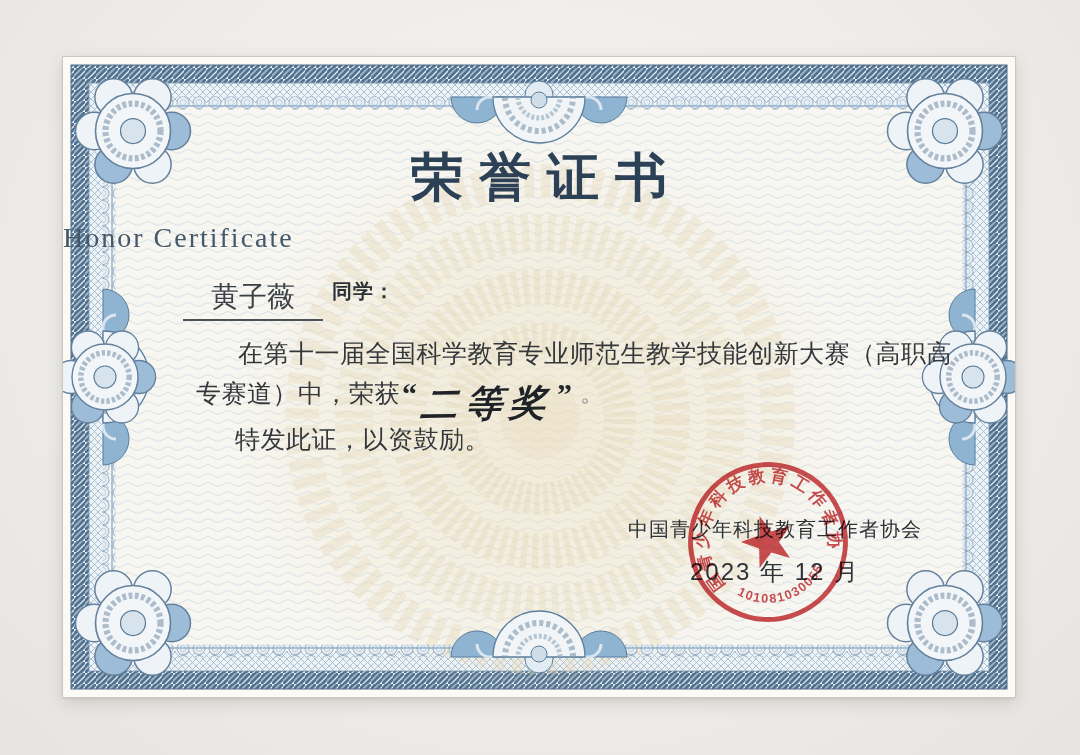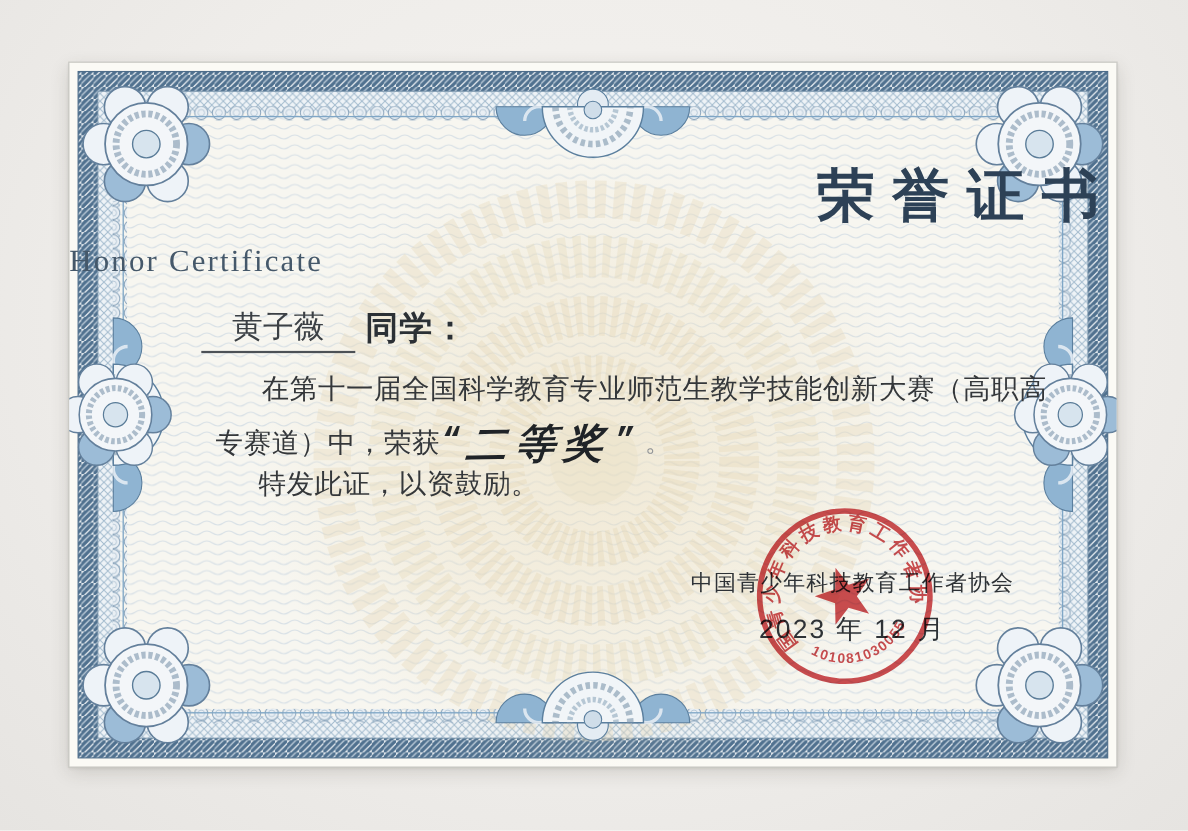--- a/index.html
+++ b/index.html
@@ -10,43 +10,43 @@
   }
   .certificate{
     position:absolute;left:63px;top:57px;width:952px;height:640px;
     background:#fbfaf5;
     box-shadow:0 5px 16px rgba(60,55,45,.18), 0 1px 3px rgba(60,55,45,.15);
     outline:1px solid #c9c9c4;
   }
   .border-art{position:absolute;left:0;top:0;width:952px;height:640px;}
   .layer{position:absolute;}
   .title{
-    left:0;right:0;top:86px;text-align:right;
+    left:0;right:0;top:86px;text-align:center;
     font-size:52px;font-weight:700;letter-spacing:16px;padding-left:16px;
     color:#2d4156;
   }
   .subtitle{
     left:0;right:0;top:165px;text-align:left;
     font-size:28px;letter-spacing:2px;color:#45586a;
   }
   .name-row{
     left:120px;top:221px;display:flex;align-items:flex-start;
   }
   .name{
     display:inline-block;width:140px;text-align:center;
     font-size:28px;color:#3b4045;padding-bottom:3px;
     border-bottom:2px solid #4c5156;
   }
   .salutation{
-    font-size:30px;color:#2b3035;font-weight:600;margin-left:9px;
+    font-size:20px;color:#2b3035;font-weight:600;margin-left:9px;
     font-family:"Liberation Sans", sans-serif;letter-spacing:1px;
   }
   .body-line{font-size:25px;color:#34373a;letter-spacing:0.5px;white-space:nowrap;}
   .line1{left:175px;top:280px;text-align:right;}
-  .line2{left:133px;top:320px;display:flex;align-items:center;font-family:Liberation Mono, monospace;}
+  .line2{left:133px;top:320px;display:flex;align-items:flex-start;}
   .line3{left:172px;top:366px;}
   .quote{font-size:30px;font-weight:700;color:#23272b;margin:0 2px;}
   .award{
     font-size:37px;font-weight:700;font-style:italic;color:#1f2327;
     letter-spacing:7px;transform:skewX(-6deg) rotate(-1deg);
     margin:0 2px;position:relative;top:2px;
   }
   .period{font-size:24px;color:#8d9094;margin-left:6px;}
   .issuer-block{left:522px;top:459px;width:380px;text-align:center;
     font-family:"Liberation Sans", sans-serif;}

